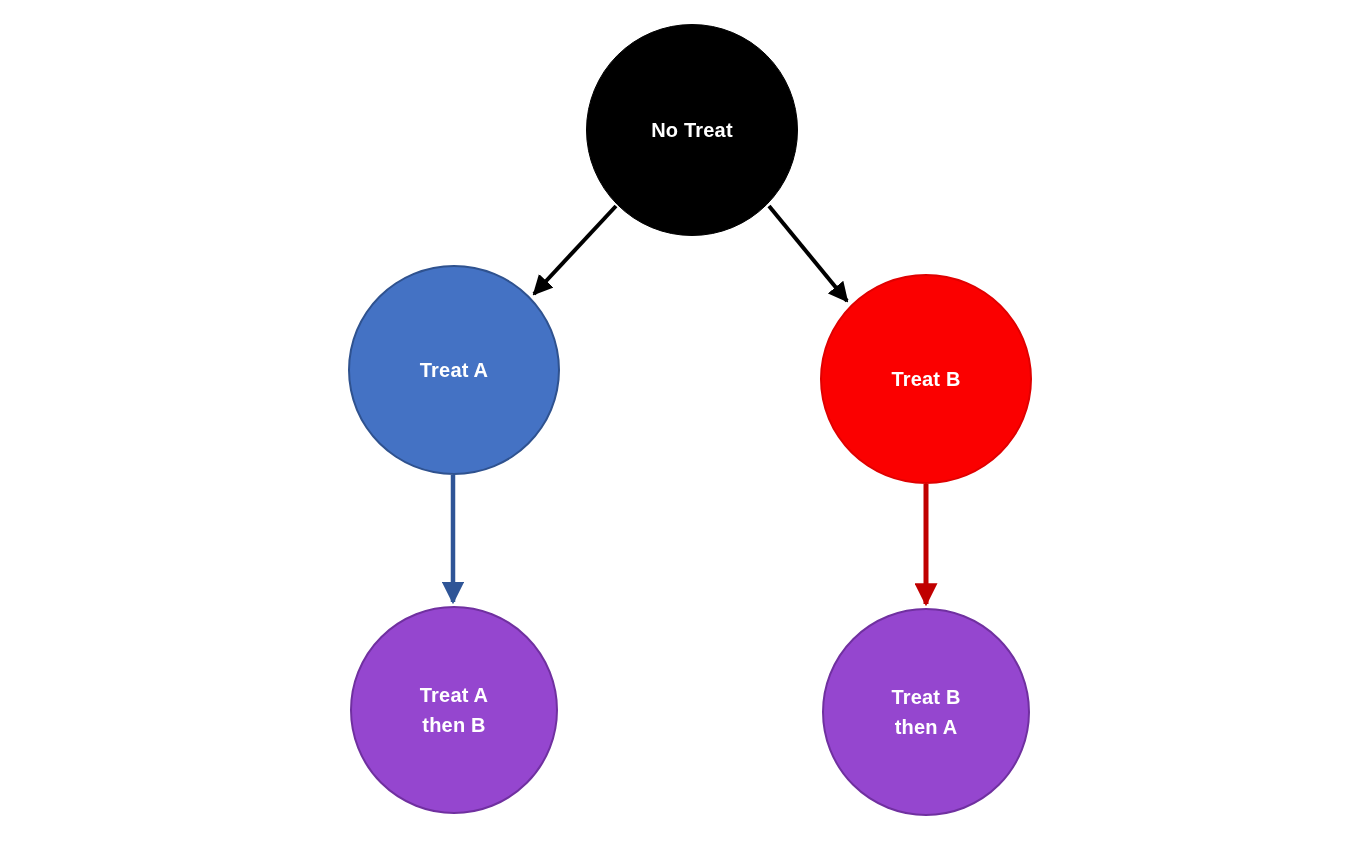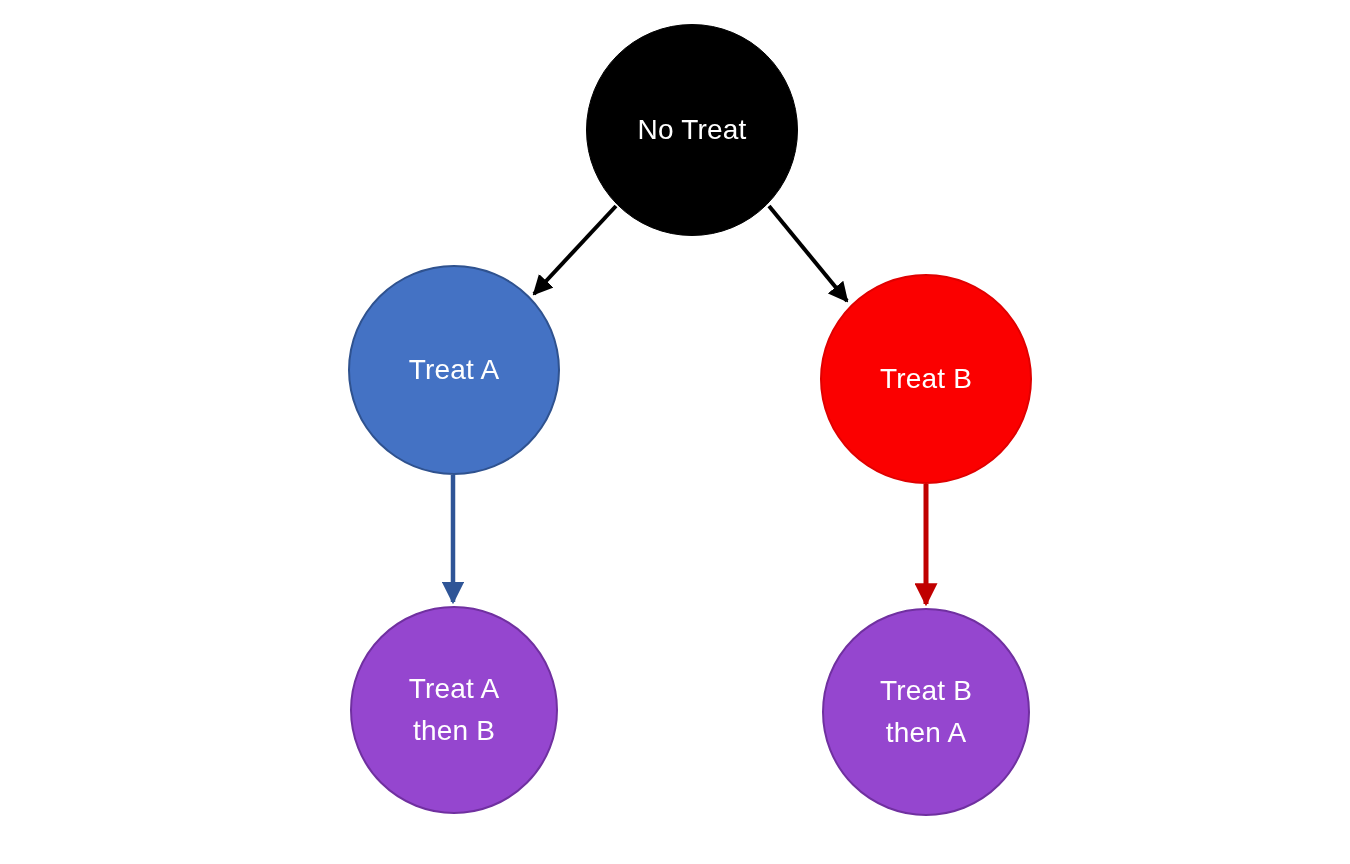--- a/index.html
+++ b/index.html
@@ -25,22 +25,22 @@
   .node {
     position: absolute;
     border-radius: 50%;
     display: flex;
     align-items: center;
     justify-content: center;
     box-sizing: border-box;
   }
   .node-label {
     color: #ffffff;
-    font-weight: 400;
-    font-size: 28px;
+    font-weight: 700;
+    font-size: 20px;
     line-height: 1.5;
     text-align: center;
     white-space: pre-line;
     letter-spacing: 0.2px;
   }
   .node-black {
     left: 586px; top: 24px; width: 212px; height: 212px;
     background: #000000;
     border: 1px solid #000000;
   }

